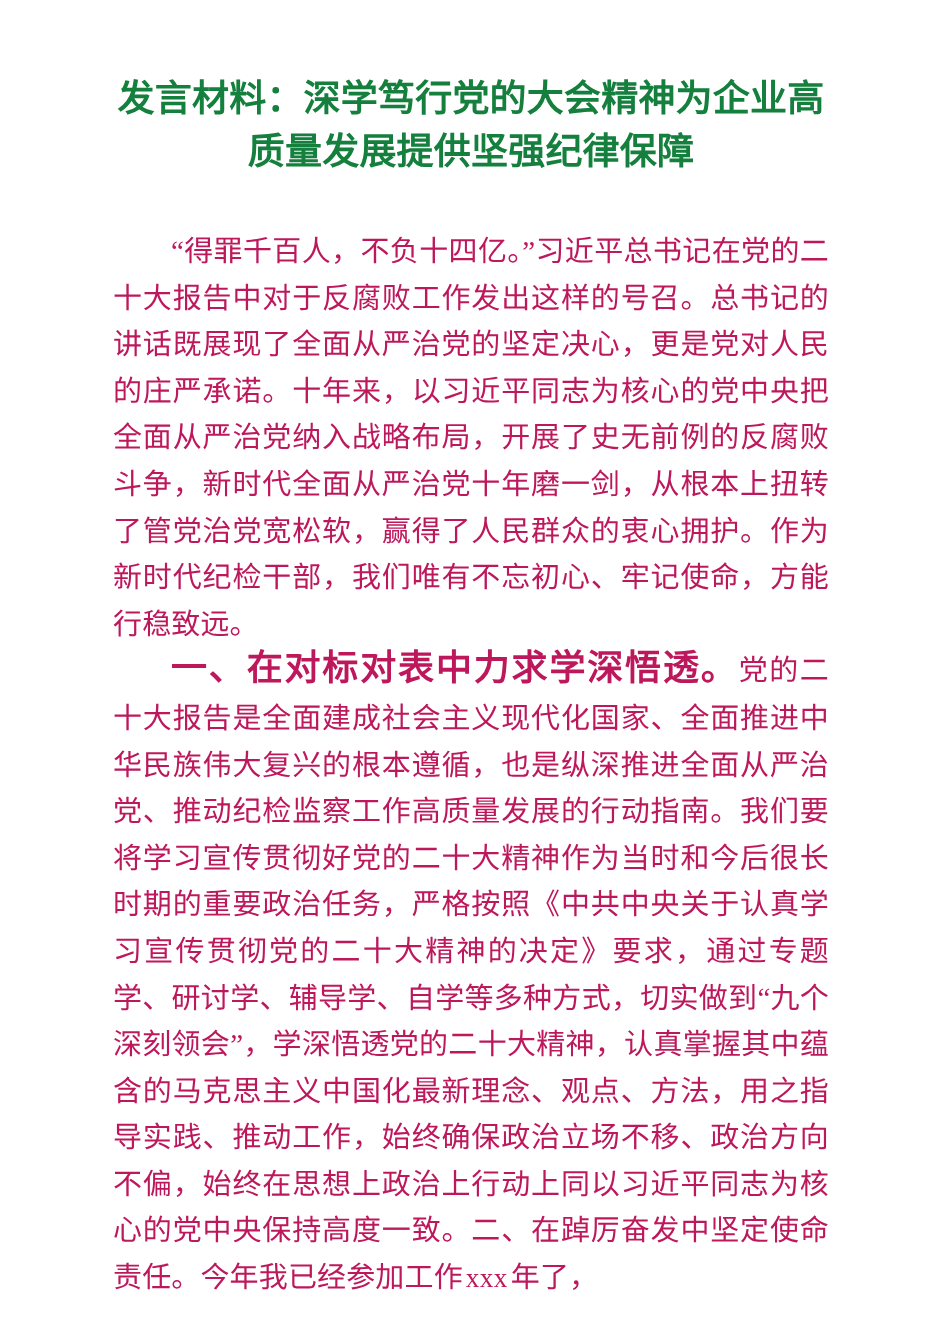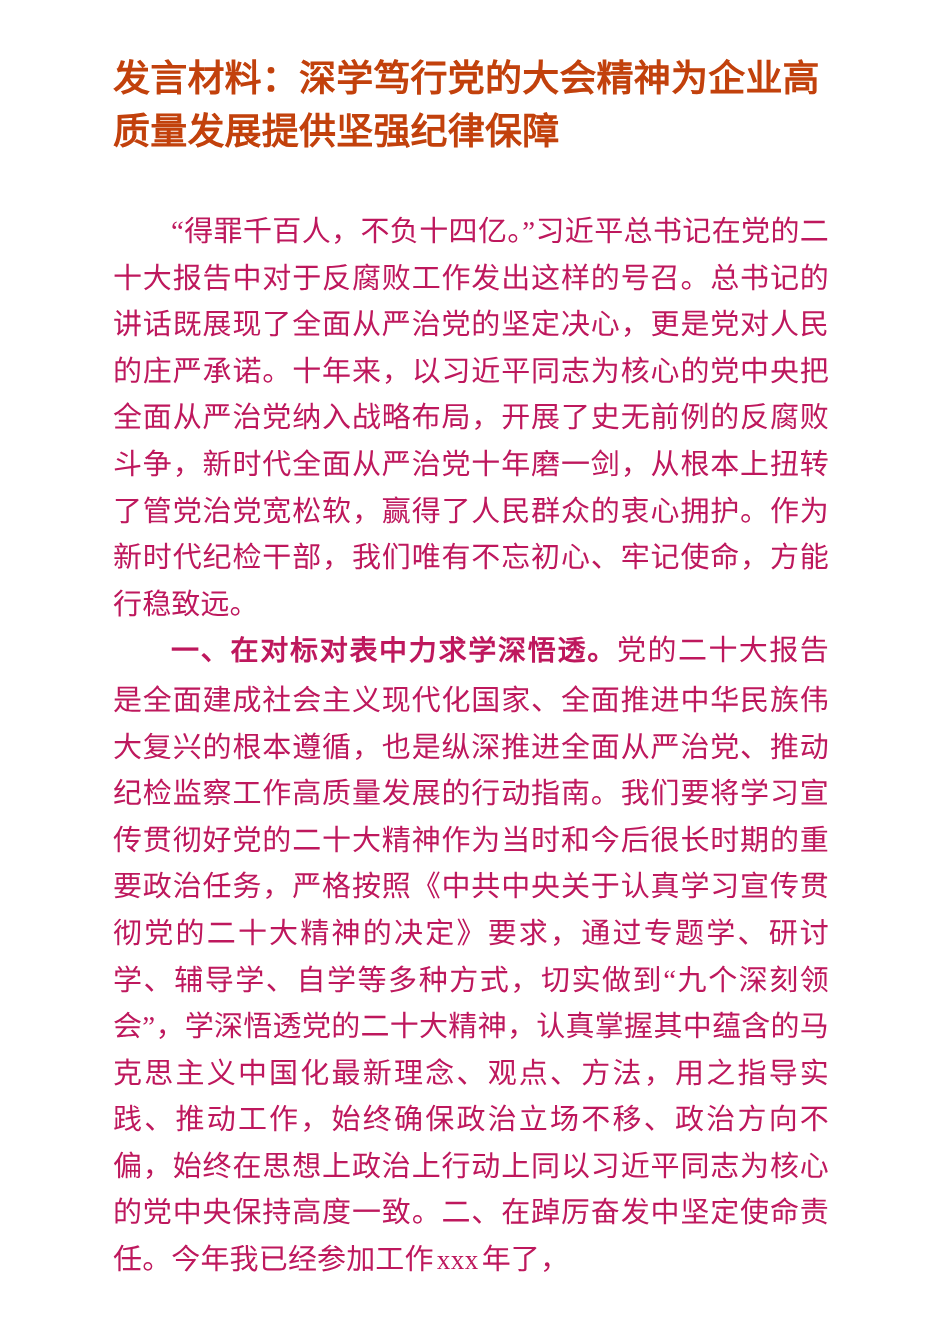--- a/index.html
+++ b/index.html
@@ -24,28 +24,28 @@
   .doc-body {
     position: absolute;
     left: 113px;
     top: 0;
     width: 716px;
   }
 
   
   .doc-title {
     margin: 0;
-    padding-top: 52px;
+    padding-top: 72px;
     font-family: "Liberation Serif", "DejaVu Serif", serif;
     font-weight: bold;
     font-size: 37px;
     line-height: 53px;
     letter-spacing: 0.2px;
-    text-align: left;
-    color: #c2410c;
+    text-align: center;
+    color: #15803d;
     text-rendering: optimizeLegibility;
   }
 
   
   .para {
     margin: 0;
     font-family: "Liberation Serif", "DejaVu Serif", serif;
     font-size: 29px;
     line-height: 46.6px;
     color: #be185d;
@@ -61,21 +61,21 @@
   }
 
   .para.second-para {
     margin-top: 0;
   }
 
   
   .run-in-heading {
     font-family: Liberation Mono, monospace;
     font-weight: bold;
-    font-size: 28px;
+    font-size: 36px;
     letter-spacing: 0.4px;
   }
 
   
   .latin-token {
     font-family: "Liberation Serif", "DejaVu Serif", serif;
     font-size: 27px;
     padding: 0 3px;
     letter-spacing: 0.5px;
   }

